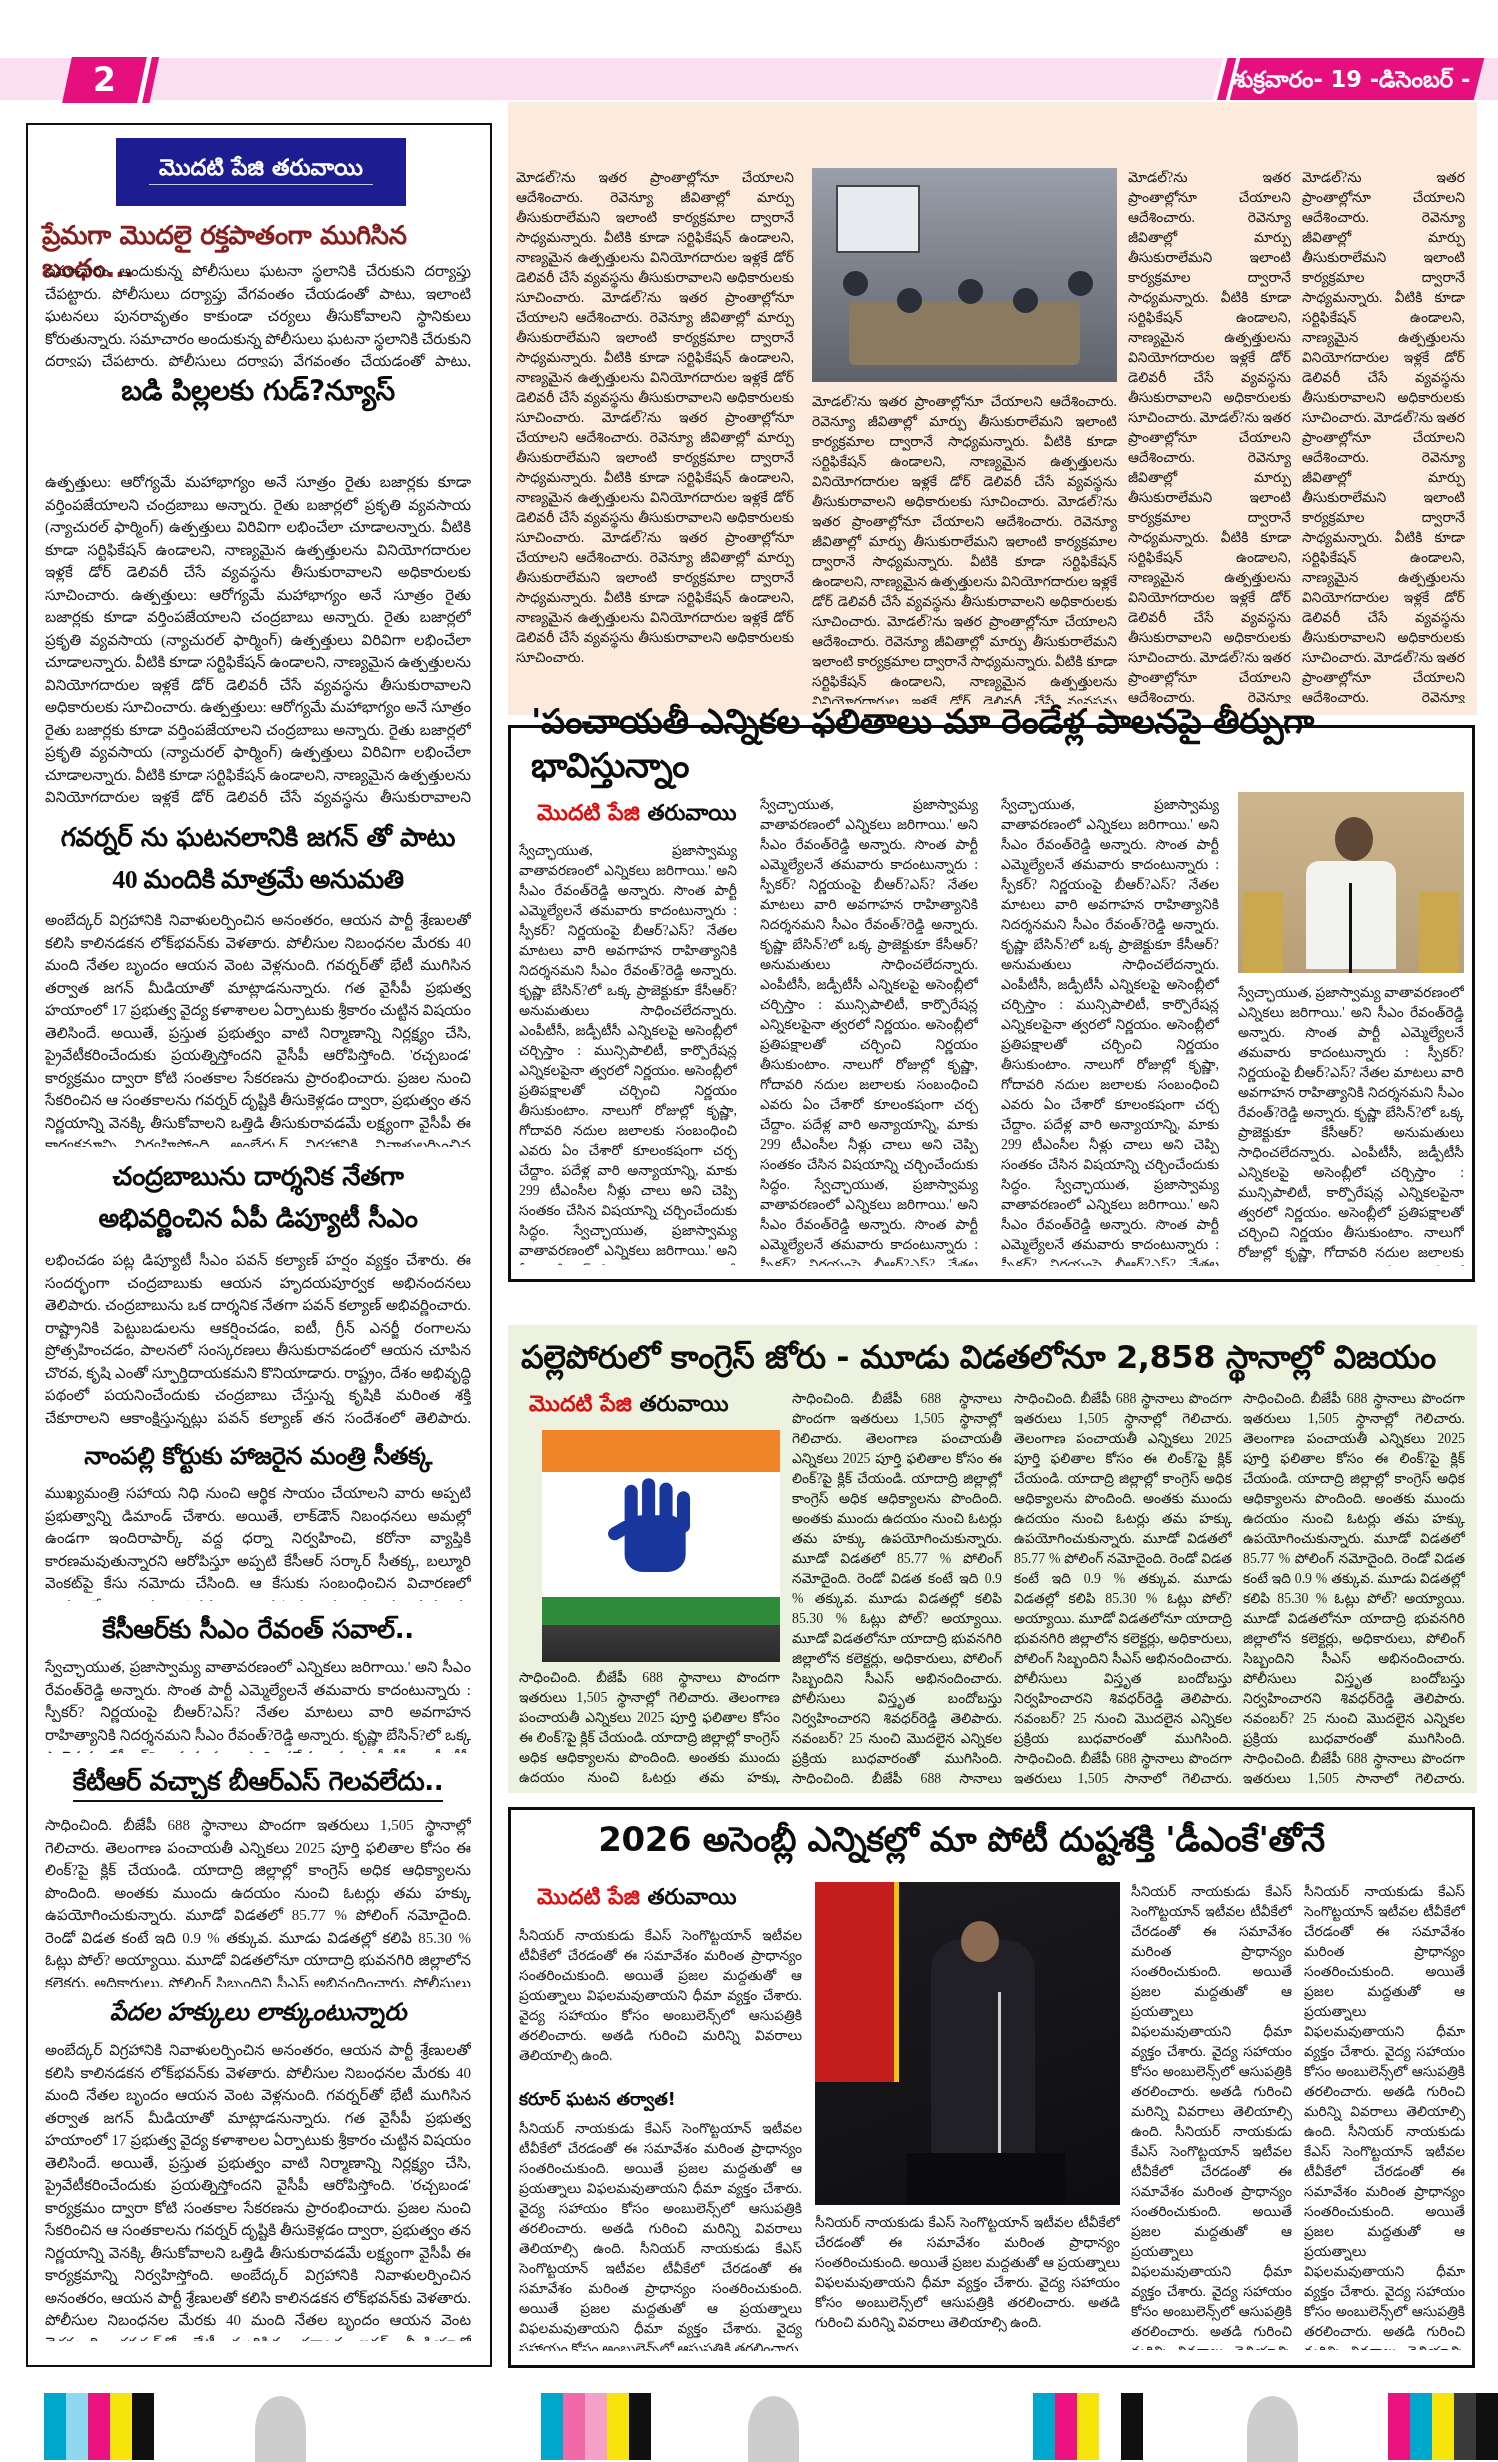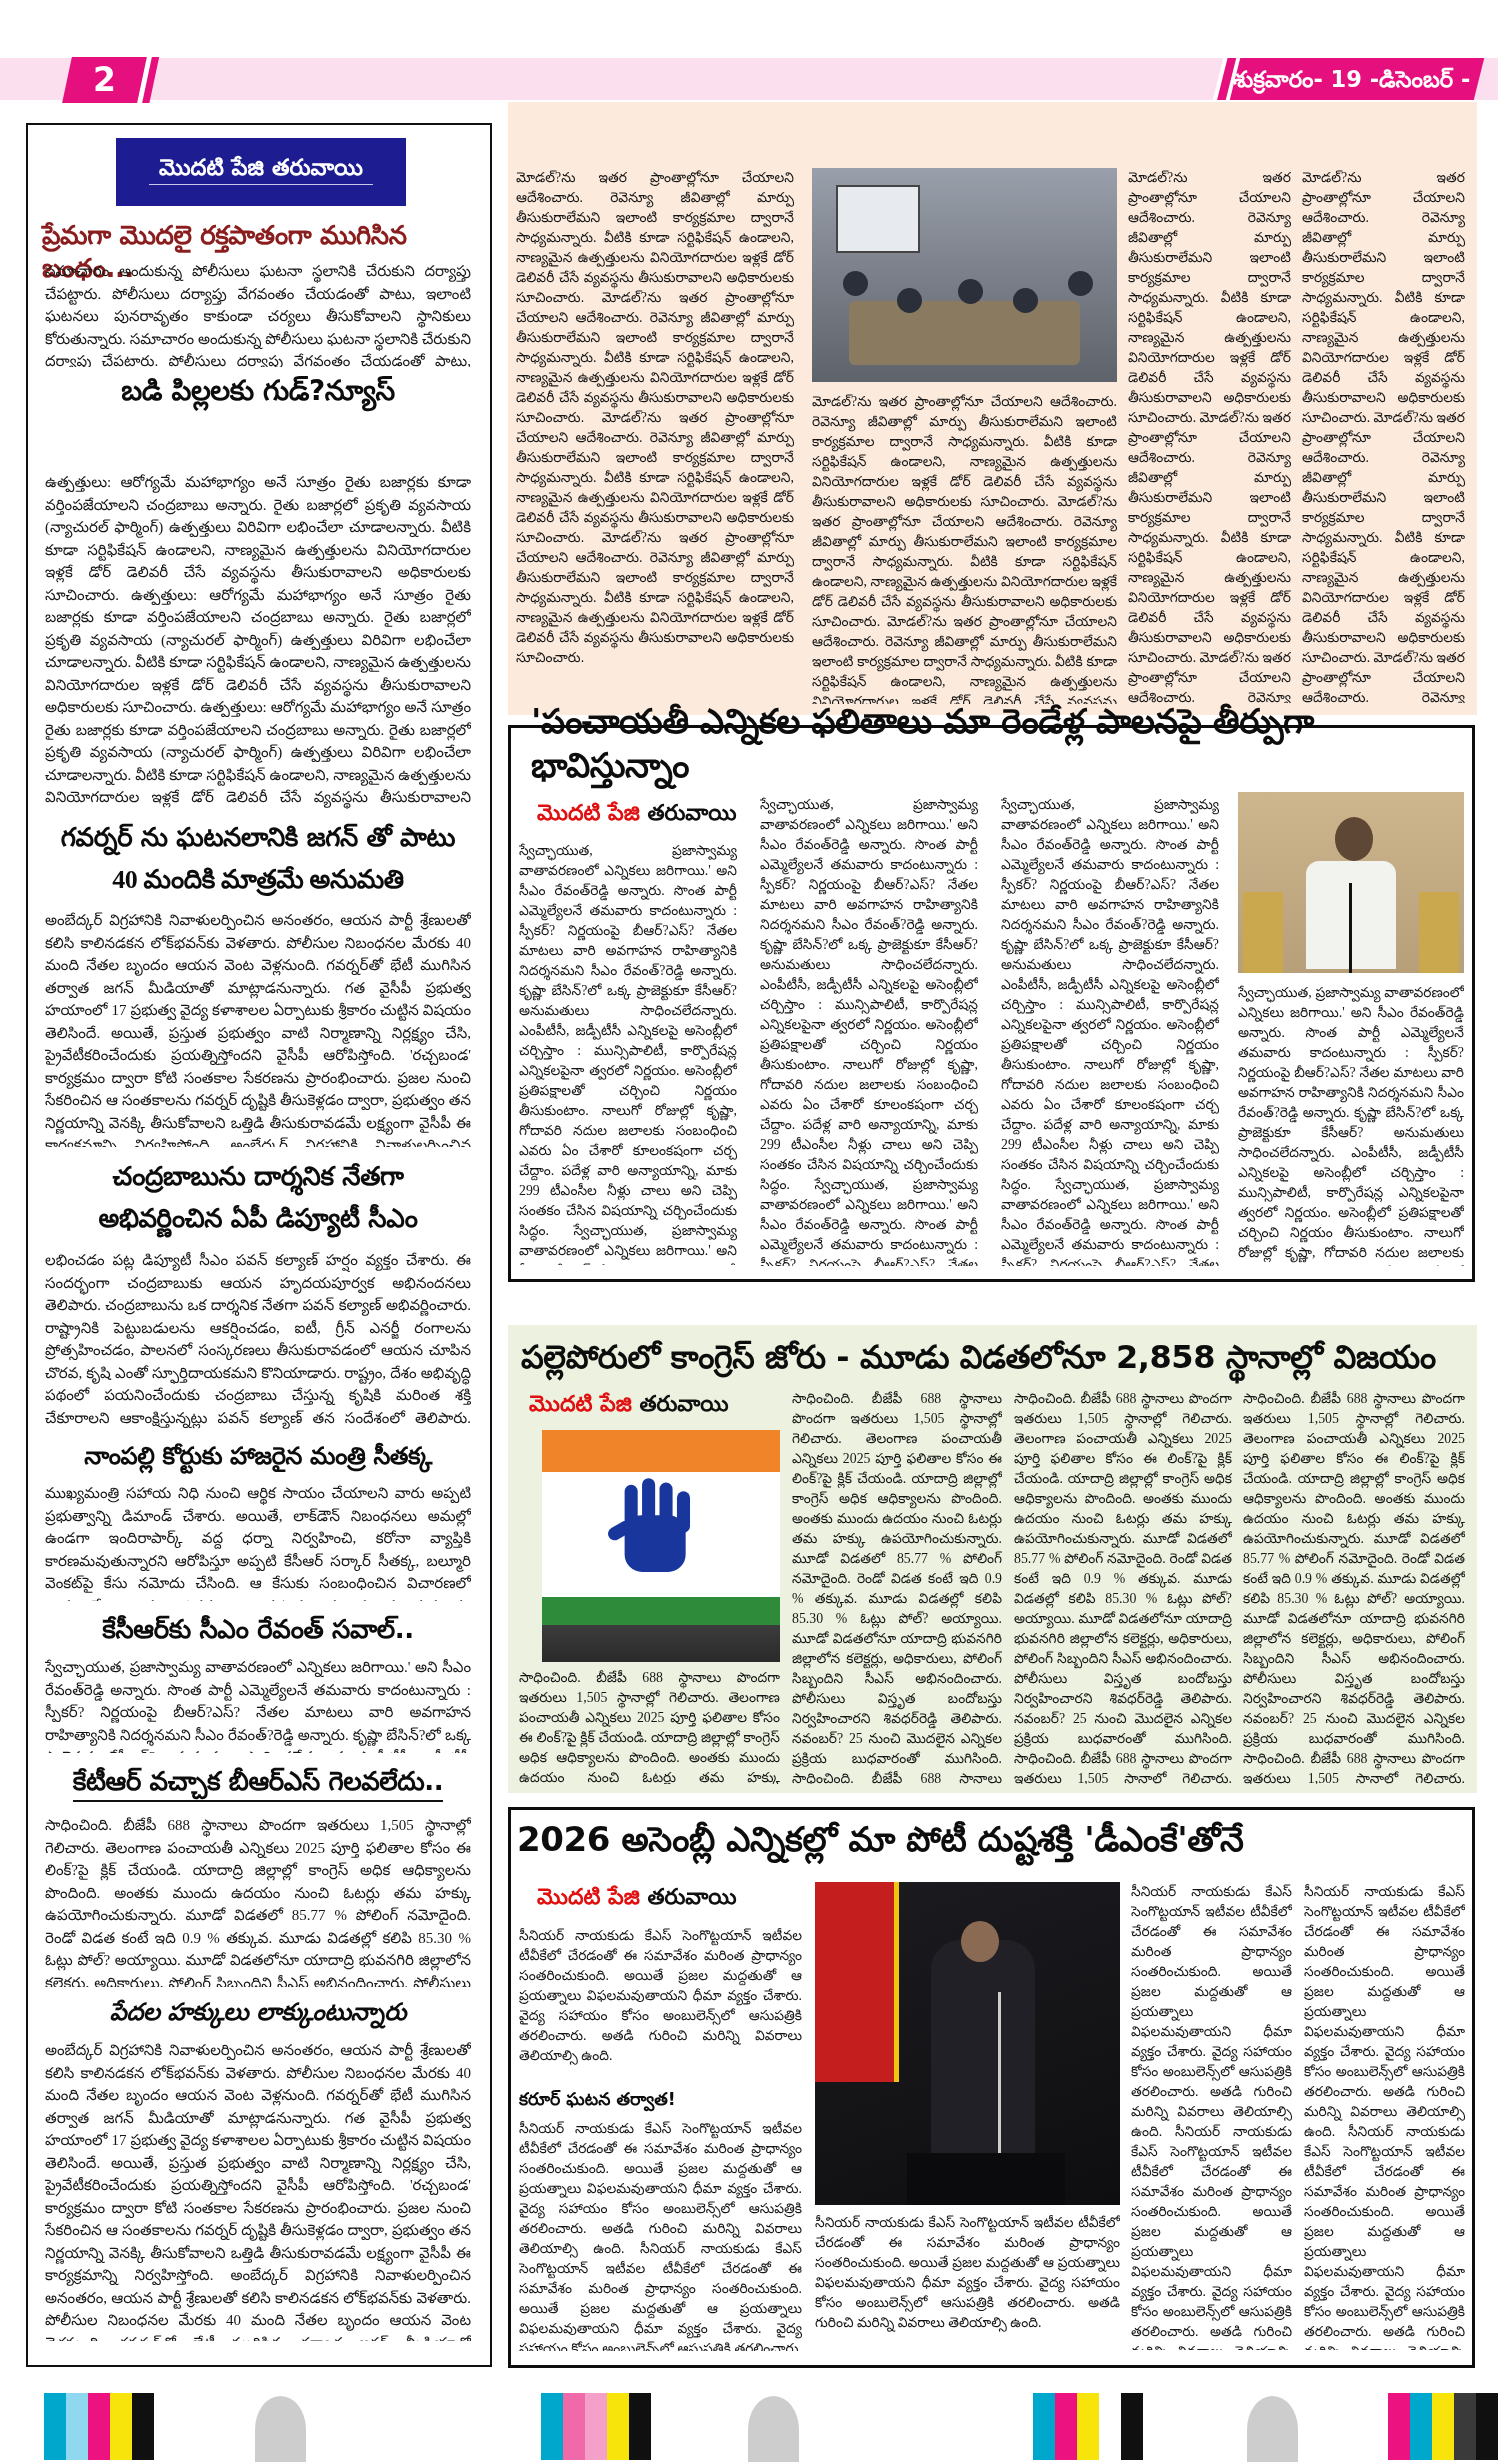--- a/index.html
+++ b/index.html
@@ -166,21 +166,21 @@
         <rect x="6" y="22" width="12" height="6" rx="3" transform="rotate(-30 12 25)"></rect>
       </g>
     </svg>
   </div>
   <div class="abs body-txt body-sm" style="left:519px;top:1668px;width:261px;height:116px;">సాధించింది. బీజేపీ 688 స్థానాలు పొందగా ఇతరులు 1,505 స్థానాల్లో గెలిచారు. తెలంగాణ పంచాయతీ ఎన్నికలు 2025 పూర్తి ఫలితాల కోసం ఈ లింక్?పై క్లిక్ చేయండి. యాదాద్రి జిల్లాల్లో కాంగ్రెస్ అధిక ఆధిక్యాలను పొందింది. అంతకు ముందు ఉదయం నుంచి ఓటర్లు తమ హక్కు ఉపయోగించుకున్నారు. మూడో విడతలో 85.77 % పోలింగ్ నమోదైంది. రెండో విడత కంటే ఇది 0.9 % తక్కువ. మూడు విడతల్లో కలిపి 85.30 % ఓట్లు పోల్? అయ్యాయి. మూడో విడతలోనూ యాదాద్రి భువనగిరి జిల్లాలోన కలెక్టర్లు, అధికారులు, పోలింగ్ సిబ్బందిని సీఎస్ అభినందించారు. పోలీసులు విస్తృత బందోబస్తు నిర్వహించారని శివధర్‌రెడ్డి తెలిపారు. నవంబర్? 25 నుంచి మొదలైన ఎన్నికల ప్రక్రియ బుధవారంతో ముగిసింది.</div>
   <div class="abs body-txt body-sm" style="left:792px;top:1389px;width:210px;height:395px;">సాధించింది. బీజేపీ 688 స్థానాలు పొందగా ఇతరులు 1,505 స్థానాల్లో గెలిచారు. తెలంగాణ పంచాయతీ ఎన్నికలు 2025 పూర్తి ఫలితాల కోసం ఈ లింక్?పై క్లిక్ చేయండి. యాదాద్రి జిల్లాల్లో కాంగ్రెస్ అధిక ఆధిక్యాలను పొందింది. అంతకు ముందు ఉదయం నుంచి ఓటర్లు తమ హక్కు ఉపయోగించుకున్నారు. మూడో విడతలో 85.77 % పోలింగ్ నమోదైంది. రెండో విడత కంటే ఇది 0.9 % తక్కువ. మూడు విడతల్లో కలిపి 85.30 % ఓట్లు పోల్? అయ్యాయి. మూడో విడతలోనూ యాదాద్రి భువనగిరి జిల్లాలోన కలెక్టర్లు, అధికారులు, పోలింగ్ సిబ్బందిని సీఎస్ అభినందించారు. పోలీసులు విస్తృత బందోబస్తు నిర్వహించారని శివధర్‌రెడ్డి తెలిపారు. నవంబర్? 25 నుంచి మొదలైన ఎన్నికల ప్రక్రియ బుధవారంతో ముగిసింది. సాధించింది. బీజేపీ 688 స్థానాలు పొందగా ఇతరులు 1,505 స్థానాల్లో గెలిచారు. తెలంగాణ పంచాయతీ ఎన్నికలు 2025 పూర్తి ఫలితాల కోసం ఈ లింక్?పై క్లిక్ చేయండి. యాదాద్రి జిల్లాల్లో కాంగ్రెస్ అధిక ఆధిక్యాలను పొందింది. అంతకు ముందు ఉదయం నుంచి ఓటర్లు తమ హక్కు ఉపయోగించుకున్నారు. మూడో విడతలో 85.77 % పోలింగ్ నమోదైంది. రెండో విడత కంటే ఇది 0.9 % తక్కువ. మూడు విడతల్లో కలిపి 85.30 % ఓట్లు పోల్? అయ్యాయి. మూడో విడతలోనూ యాదాద్రి భువనగిరి జిల్లాలోన కలెక్టర్లు, అధికారులు, పోలింగ్ సిబ్బందిని సీఎస్ అభినందించారు. పోలీసులు విస్తృత బందోబస్తు నిర్వహించారని శివధర్‌రెడ్డి తెలిపారు. నవంబర్? 25 నుంచి మొదలైన ఎన్నికల ప్రక్రియ బుధవారంతో ముగిసింది.</div>
   <div class="abs body-txt body-sm" style="left:1014px;top:1389px;width:218px;height:395px;">సాధించింది. బీజేపీ 688 స్థానాలు పొందగా ఇతరులు 1,505 స్థానాల్లో గెలిచారు. తెలంగాణ పంచాయతీ ఎన్నికలు 2025 పూర్తి ఫలితాల కోసం ఈ లింక్?పై క్లిక్ చేయండి. యాదాద్రి జిల్లాల్లో కాంగ్రెస్ అధిక ఆధిక్యాలను పొందింది. అంతకు ముందు ఉదయం నుంచి ఓటర్లు తమ హక్కు ఉపయోగించుకున్నారు. మూడో విడతలో 85.77 % పోలింగ్ నమోదైంది. రెండో విడత కంటే ఇది 0.9 % తక్కువ. మూడు విడతల్లో కలిపి 85.30 % ఓట్లు పోల్? అయ్యాయి. మూడో విడతలోనూ యాదాద్రి భువనగిరి జిల్లాలోన కలెక్టర్లు, అధికారులు, పోలింగ్ సిబ్బందిని సీఎస్ అభినందించారు. పోలీసులు విస్తృత బందోబస్తు నిర్వహించారని శివధర్‌రెడ్డి తెలిపారు. నవంబర్? 25 నుంచి మొదలైన ఎన్నికల ప్రక్రియ బుధవారంతో ముగిసింది. సాధించింది. బీజేపీ 688 స్థానాలు పొందగా ఇతరులు 1,505 స్థానాల్లో గెలిచారు. తెలంగాణ పంచాయతీ ఎన్నికలు 2025 పూర్తి ఫలితాల కోసం ఈ లింక్?పై క్లిక్ చేయండి. యాదాద్రి జిల్లాల్లో కాంగ్రెస్ అధిక ఆధిక్యాలను పొందింది. అంతకు ముందు ఉదయం నుంచి ఓటర్లు తమ హక్కు ఉపయోగించుకున్నారు. మూడో విడతలో 85.77 % పోలింగ్ నమోదైంది. రెండో విడత కంటే ఇది 0.9 % తక్కువ. మూడు విడతల్లో కలిపి 85.30 % ఓట్లు పోల్? అయ్యాయి. మూడో విడతలోనూ యాదాద్రి భువనగిరి జిల్లాలోన కలెక్టర్లు, అధికారులు, పోలింగ్ సిబ్బందిని సీఎస్ అభినందించారు. పోలీసులు విస్తృత బందోబస్తు నిర్వహించారని శివధర్‌రెడ్డి తెలిపారు. నవంబర్? 25 నుంచి మొదలైన ఎన్నికల ప్రక్రియ బుధవారంతో ముగిసింది.</div>
   <div class="abs body-txt body-sm" style="left:1243px;top:1389px;width:222px;height:395px;">సాధించింది. బీజేపీ 688 స్థానాలు పొందగా ఇతరులు 1,505 స్థానాల్లో గెలిచారు. తెలంగాణ పంచాయతీ ఎన్నికలు 2025 పూర్తి ఫలితాల కోసం ఈ లింక్?పై క్లిక్ చేయండి. యాదాద్రి జిల్లాల్లో కాంగ్రెస్ అధిక ఆధిక్యాలను పొందింది. అంతకు ముందు ఉదయం నుంచి ఓటర్లు తమ హక్కు ఉపయోగించుకున్నారు. మూడో విడతలో 85.77 % పోలింగ్ నమోదైంది. రెండో విడత కంటే ఇది 0.9 % తక్కువ. మూడు విడతల్లో కలిపి 85.30 % ఓట్లు పోల్? అయ్యాయి. మూడో విడతలోనూ యాదాద్రి భువనగిరి జిల్లాలోన కలెక్టర్లు, అధికారులు, పోలింగ్ సిబ్బందిని సీఎస్ అభినందించారు. పోలీసులు విస్తృత బందోబస్తు నిర్వహించారని శివధర్‌రెడ్డి తెలిపారు. నవంబర్? 25 నుంచి మొదలైన ఎన్నికల ప్రక్రియ బుధవారంతో ముగిసింది. సాధించింది. బీజేపీ 688 స్థానాలు పొందగా ఇతరులు 1,505 స్థానాల్లో గెలిచారు. తెలంగాణ పంచాయతీ ఎన్నికలు 2025 పూర్తి ఫలితాల కోసం ఈ లింక్?పై క్లిక్ చేయండి. యాదాద్రి జిల్లాల్లో కాంగ్రెస్ అధిక ఆధిక్యాలను పొందింది. అంతకు ముందు ఉదయం నుంచి ఓటర్లు తమ హక్కు ఉపయోగించుకున్నారు. మూడో విడతలో 85.77 % పోలింగ్ నమోదైంది. రెండో విడత కంటే ఇది 0.9 % తక్కువ. మూడు విడతల్లో కలిపి 85.30 % ఓట్లు పోల్? అయ్యాయి. మూడో విడతలోనూ యాదాద్రి భువనగిరి జిల్లాలోన కలెక్టర్లు, అధికారులు, పోలింగ్ సిబ్బందిని సీఎస్ అభినందించారు. పోలీసులు విస్తృత బందోబస్తు నిర్వహించారని శివధర్‌రెడ్డి తెలిపారు. నవంబర్? 25 నుంచి మొదలైన ఎన్నికల ప్రక్రియ బుధవారంతో ముగిసింది.</div>
 
   <div class="abs artD" style="left:508px;top:1807px;width:961px;height:555px;"></div>
-  <div class="abs hd bigh2" style="left:517px;top:1817px;width:943px;">2026 అసెంబ్లీ ఎన్నికల్లో మా పోటీ దుష్టశక్తి 'డీఎంకే'తోనే</div>
+  <div class="abs hd bigh2" style="left:490px;top:1817px;width:943px;text-align:center;">2026 అసెంబ్లీ ఎన్నికల్లో మా పోటీ దుష్టశక్తి 'డీఎంకే'తోనే</div>
   <div class="abs contlabel" style="left:537px;top:1882px;width:225px;">
     <span class="red">మొదటి పేజి</span>
     <span class="blk">తరువాయి</span>
   </div>
   <div class="abs body-txt body-sm" style="left:519px;top:1926px;width:283px;height:152px;">సీనియర్ నాయకుడు కేఎస్ సెంగొట్టయాన్ ఇటీవల టీవీకేలో చేరడంతో ఈ సమావేశం మరింత ప్రాధాన్యం సంతరించుకుంది. అయితే ప్రజల మద్దతుతో ఆ ప్రయత్నాలు విఫలమవుతాయని ధీమా వ్యక్తం చేశారు. వైద్య సహాయం కోసం అంబులెన్స్‌లో ఆసుపత్రికి తరలించారు. అతడి గురించి మరిన్ని వివరాలు తెలియాల్సి ఉంది.</div>
   <div class="abs subhead-bold" style="left:519px;top:2088px;width:283px;">కరూర్ ఘటన తర్వాత!</div>
   <div class="abs body-txt body-sm" style="left:519px;top:2119px;width:283px;height:232px;">సీనియర్ నాయకుడు కేఎస్ సెంగొట్టయాన్ ఇటీవల టీవీకేలో చేరడంతో ఈ సమావేశం మరింత ప్రాధాన్యం సంతరించుకుంది. అయితే ప్రజల మద్దతుతో ఆ ప్రయత్నాలు విఫలమవుతాయని ధీమా వ్యక్తం చేశారు. వైద్య సహాయం కోసం అంబులెన్స్‌లో ఆసుపత్రికి తరలించారు. అతడి గురించి మరిన్ని వివరాలు తెలియాల్సి ఉంది. సీనియర్ నాయకుడు కేఎస్ సెంగొట్టయాన్ ఇటీవల టీవీకేలో చేరడంతో ఈ సమావేశం మరింత ప్రాధాన్యం సంతరించుకుంది. అయితే ప్రజల మద్దతుతో ఆ ప్రయత్నాలు విఫలమవుతాయని ధీమా వ్యక్తం చేశారు. వైద్య సహాయం కోసం అంబులెన్స్‌లో ఆసుపత్రికి తరలించారు. అతడి గురించి మరిన్ని వివరాలు తెలియాల్సి ఉంది.</div>
   <div class="photo ph-vijay" style="left:815px;top:1882px;width:305px;height:323px;">
     <div class="flag"></div>
     <div class="fig"></div>

